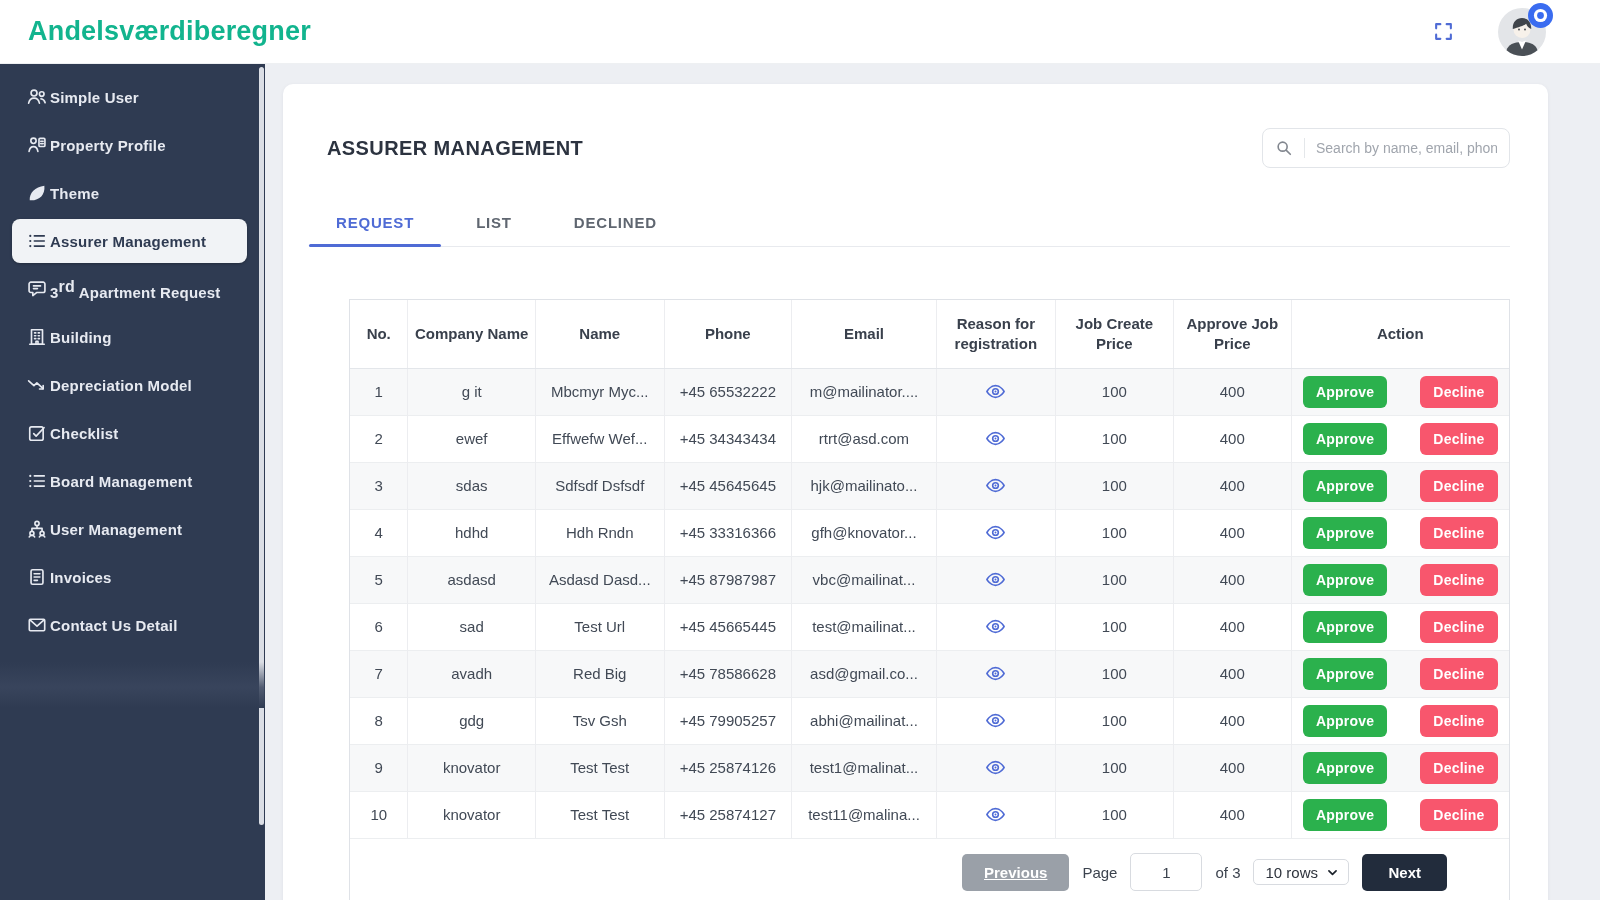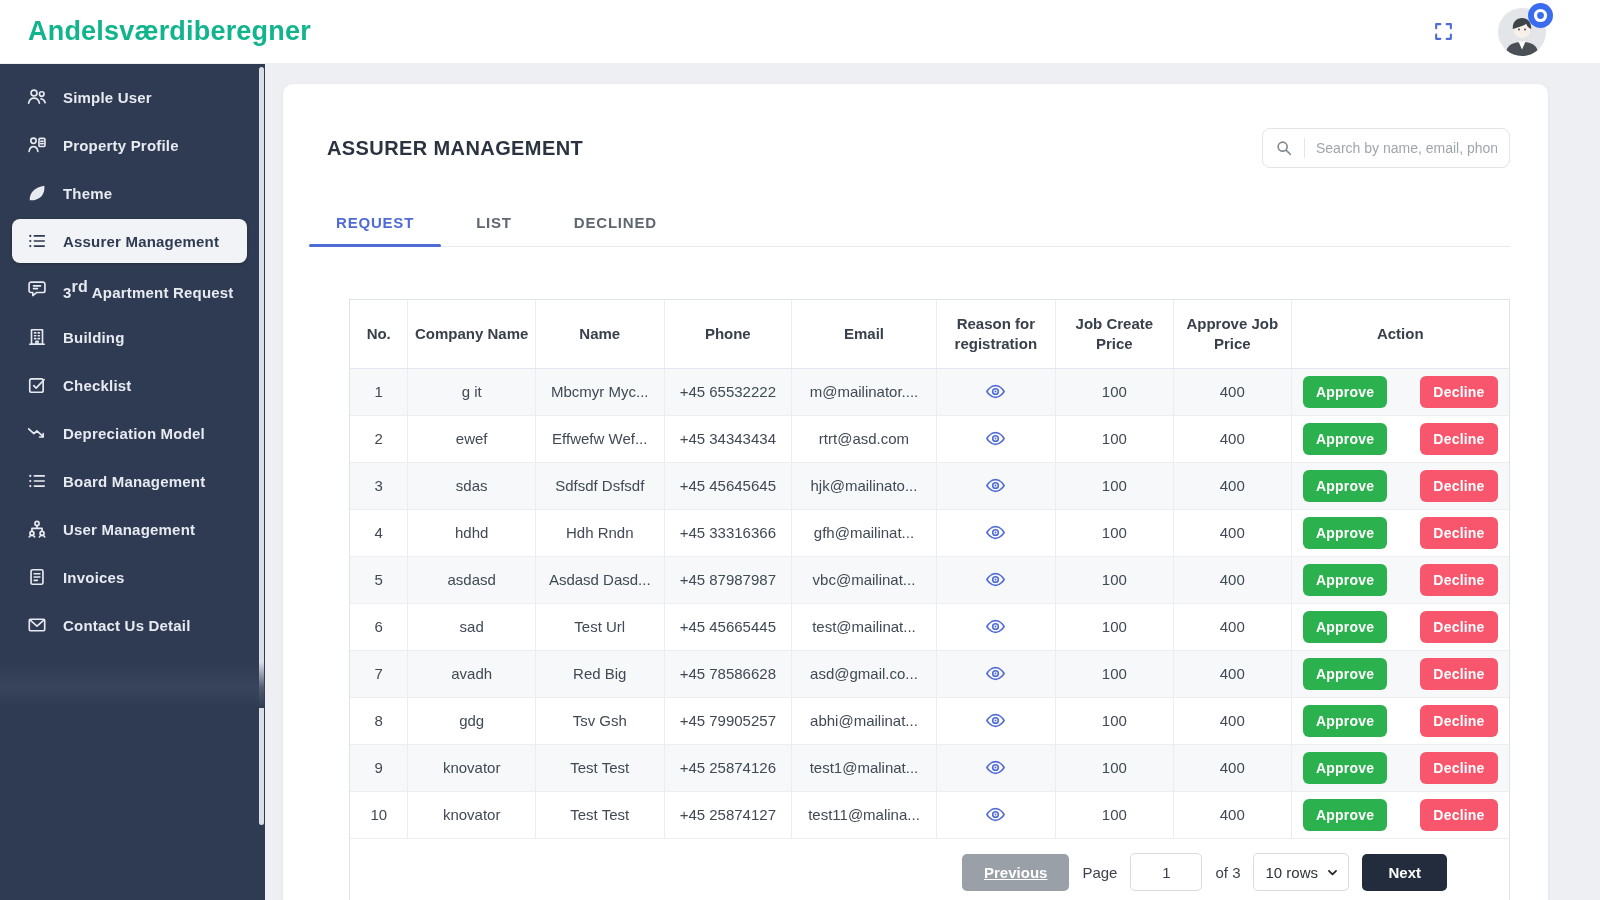--- a/index.html
+++ b/index.html
@@ -19,21 +19,21 @@
   .brand { font-size:27px; font-weight:800; letter-spacing:.2px; color:var(--c-brand,#12b48e); }
   .topbar-right { margin-left:auto; display:flex; align-items:center; gap:44px; }
   .icon-btn { background:none; border:none; cursor:pointer; color:var(--c-accent,#4f6bd5);
               display:flex; align-items:center; }
   .avatar-wrap { position:relative; width:48px; height:48px; cursor:pointer; }
   .avatar-badge { position:absolute; top:-6px; right:-8px; width:27px; height:27px; }
 
   
   .sidebar { grid-area: sidebar; background:var(--c-sidebar,#2f3b52); position:relative; overflow:hidden; }
   .side-nav { padding-top:11px; }
-  .side-item { display:flex; align-items:center; gap:15px; height:44px; margin:0 18px 4px 12px;
+  .side-item { display:flex; align-items:center; gap:2px; height:44px; margin:0 18px 4px 12px;
                padding:0 10px 0 14px; border-radius:8px; color:#e7eaf1; cursor:pointer;
                font-size:15px; font-weight:600; letter-spacing:.2px; white-space:nowrap; }
   .side-item .side-icon { width:22px; height:22px; flex:0 0 22px; display:flex; align-items:center; }
   .side-item .side-icon svg { width:22px; height:22px; }
   .side-item.active { background:var(--c-active-item,#f1f3f6); color:#2f3b52; box-shadow:0 1px 3px rgba(0,0,0,.25); }
   .side-label .sup { vertical-align:super; font-size:16px; }
   .sidebar::after { content:""; position:absolute; left:0; right:0; top:598px; height:46px;
                     background:linear-gradient(to bottom, rgba(47,59,82,0), rgba(58,70,94,.85) 55%, rgba(47,59,82,1));
                     pointer-events:none; }
   .side-scrollbar { position:absolute; top:3px; right:1px; width:5px; height:calc(100% - 142px);
@@ -85,21 +85,21 @@
   .table-footer { display:flex; align-items:center; justify-content:flex-end; gap:13px;
                   padding:14px 62px 60px 16px; border-top:1px solid #eceef0; background:#fff; }
   .pg-btn { border:none; cursor:pointer; color:#fff; font-family:inherit; font-size:15px;
             font-weight:600; padding:10px 22px; border-radius:5px; }
   .pg-prev { background:var(--c-gray-button,#9aa0a8);text-decoration:underline; }
   .pg-next { background:var(--c-navy-button,#222c3c); padding:10px 26px; }
   .pg-text { font-size:15px; color:#3c434e; }
   .pg-input { width:72px; height:38px; border:1px solid #d8dbe0; border-radius:5px;
               text-align:center; font-size:15px; color:#3c434e; font-family:inherit; outline:none; }
   .rows-select { display:flex; align-items:center; justify-content:space-between; gap:8px;
-                 width:96px; height:38px; border:1px solid #d8dbe0; border-radius:5px;
+                 width:96px; height:26px; border:1px solid #d8dbe0; border-radius:5px;
                  padding:0 9px 0 11px; background:#fff; cursor:pointer; font-size:15px; color:#2e333c; }
   .rows-select svg { width:13px; height:13px; color:#1c222b; }
 </style>
 </head>
 <body>
 
 <div class="app">
 
   <header class="topbar">
     <div class="brand">Andelsværdiberegner</div>
@@ -192,35 +192,35 @@
               <path d="M7.8 6.3h1.1M11.1 6.3h1.1M7.8 8.9h1.1M11.1 8.9h1.1M7.8 11.5h1.1M11.1 11.5h1.1M9.1 16.6v-2.7h1.8v2.7"></path>
               <path d="M3.4 16.6h13.2"></path>
             </svg>
           </span>
     <span class="side-label">Building</span>
   </div>
 
   <div class="side-item">
     <span class="side-icon">
             <svg viewBox="0 0 20 20" fill="none" stroke="currentColor" stroke-width="1.5" stroke-linecap="round" stroke-linejoin="round">
+              <path d="M2.4 6.2l4.8 4.4 2.7-2.6 5.7 5.2"></path>
+              <path d="M12.3 13.6h3.3v-3.1"></path>
+            </svg>
+          </span>
+    <span class="side-label">Depreciation Model</span>
+  </div>
+
+  <div class="side-item">
+    <span class="side-icon">
+            <svg viewBox="0 0 20 20" fill="none" stroke="currentColor" stroke-width="1.5" stroke-linecap="round" stroke-linejoin="round">
               <rect x="3.4" y="4.4" width="12.2" height="12.2" rx="1.6"></rect>
               <path d="M7 10.6l2.2 2.2 7.2-7.6"></path>
             </svg>
           </span>
     <span class="side-label">Checklist</span>
-  </div>
-
-  <div class="side-item">
-    <span class="side-icon">
-            <svg viewBox="0 0 20 20" fill="none" stroke="currentColor" stroke-width="1.5" stroke-linecap="round" stroke-linejoin="round">
-              <path d="M2.4 6.2l4.8 4.4 2.7-2.6 5.7 5.2"></path>
-              <path d="M12.3 13.6h3.3v-3.1"></path>
-            </svg>
-          </span>
-    <span class="side-label">Depreciation Model</span>
   </div>
 
   <div class="side-item">
     <span class="side-icon">
             <svg viewBox="0 0 20 20" fill="none" stroke="currentColor" stroke-width="1.5" stroke-linecap="round" stroke-linejoin="round">
               <path d="M7.6 5.4h9M7.6 10h9M7.6 14.6h9"></path>
               <circle cx="3.9" cy="5.4" r="1" fill="currentColor" stroke="none"></circle>
               <circle cx="3.9" cy="10" r="1" fill="currentColor" stroke="none"></circle>
               <circle cx="3.9" cy="14.6" r="1" fill="currentColor" stroke="none"></circle>
             </svg>
@@ -380,21 +380,21 @@
       <button class="act-btn approve">Approve</button>
       <button class="act-btn decline">Decline</button>
     </td>
   </tr>
 
   <tr>
     <td>4</td>
     <td>hdhd</td>
     <td>Hdh Rndn</td>
     <td>+45 33316366</td>
-    <td>gfh@mailinat...</td>
+    <td>gfh@knovator...</td>
     <td>
       <button class="eye-btn">
         <svg viewBox="0 0 20 20" fill="none" stroke="currentColor" stroke-width="1.5" stroke-linecap="round" stroke-linejoin="round">
           <path d="M1.8 10S5 4.4 10 4.4 18.2 10 18.2 10 15 15.6 10 15.6 1.8 10 1.8 10z"></path>
           <circle cx="10" cy="10" r="2.7"></circle>
           <circle cx="10" cy="10" r=".9" fill="currentColor" stroke="none"></circle>
         </svg>
       </button>
     </td>
     <td>100</td>

